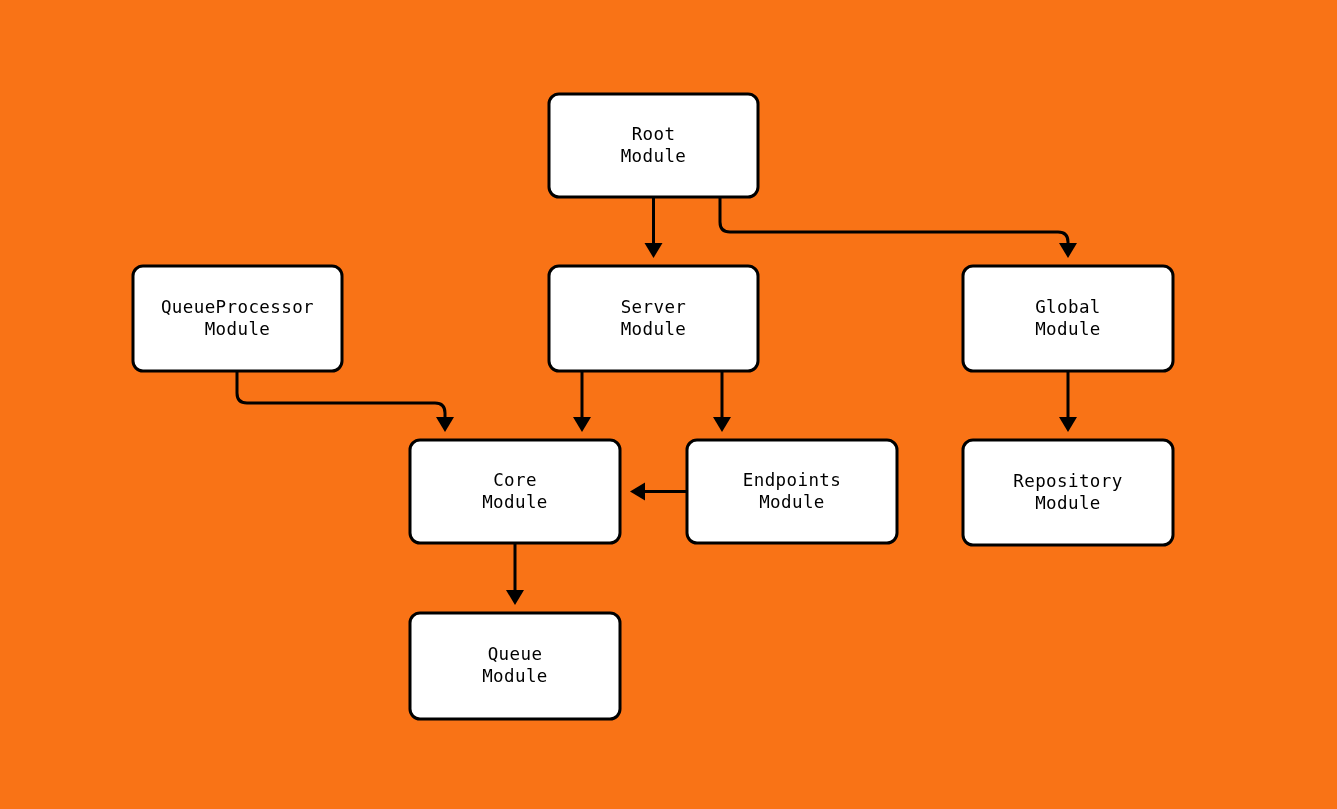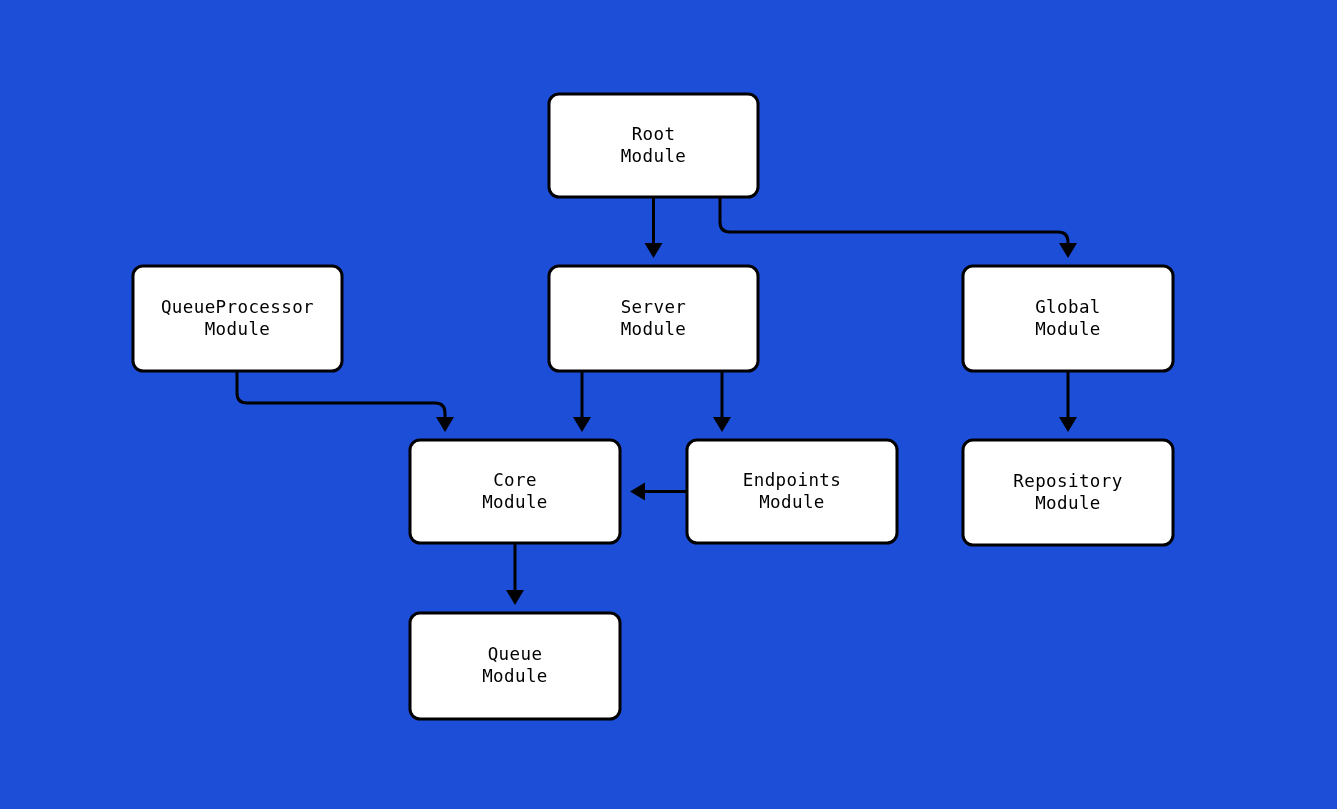--- a/index.html
+++ b/index.html
@@ -49,21 +49,21 @@
     stroke-linejoin: round;
   }
   .edge-arrowhead {
     fill: #000000;
     stroke: none;
   }
 </style>
 </head>
 <body style="background: rgb(255, 255, 255);">
 
-<div id="diagram-root" style="background: #1d4ed8;">
+<div id="diagram-root" style="background: #f97316;">
   <svg class="diagram-canvas" viewBox="0 0 1337 809" xmlns="http://www.w3.org/2000/svg">
 
     <g>
 
       <g>
         <path class="edge-path" d="M 653.5 197 L 653.5 243" stroke="#000000" stroke-width="3"></path>
         <polygon class="edge-arrowhead" points="644.5,243 662.5,243 653.5,258" fill="#000000"></polygon>
       </g>
 
       <g>

